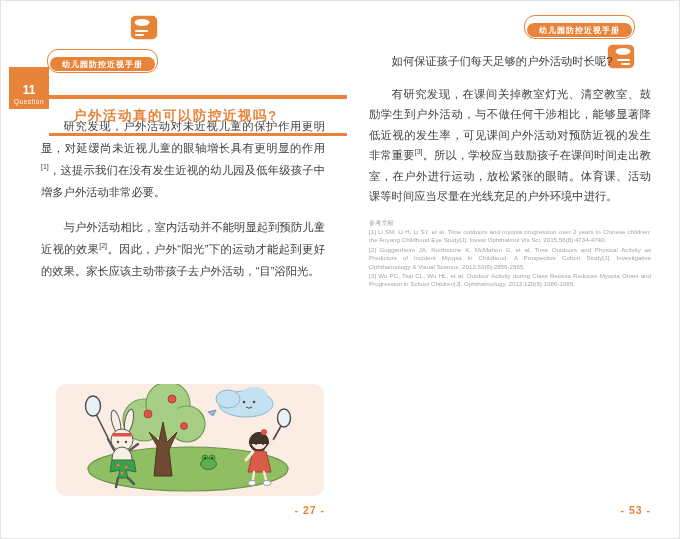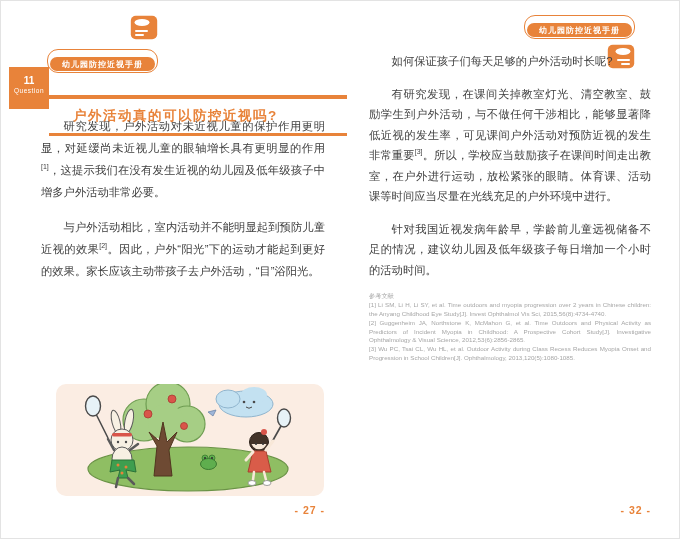--- a/index.html
+++ b/index.html
@@ -11,21 +11,21 @@
   
   .hdr{position:absolute;top:14px;display:flex;align-items:flex-end;gap:5px;flex-direction:column;}
   .hdr.left{left:46px;}
   .hdr.right{right:44px;}
   .pill{border:1.5px solid #E8833A;border-radius:11px;padding:2px;background:#fff;}
   .pill-inner{background:#E8833A;border-radius:8px;color:#fff;font-size:8px;font-weight:bold;
     padding:2.5px 12px;letter-spacing:1px;white-space:nowrap;line-height:1;}
   
   .chapter{position:absolute;left:8px;top:66px;width:40px;height:42px;background:#E8833A;
     color:#fff;text-align:center;}
-  .chapter-num{font-size:10px;font-weight:bold;margin-top:8px;line-height:1.1;}
+  .chapter-num{font-size:12px;font-weight:bold;margin-top:17px;line-height:1.1;}
   .chapter-label{font-size:6.5px;margin-top:1px;letter-spacing:.5px;}
   .titlebar{position:absolute;left:48px;top:66px;width:298px;margin-top:28px;}
   .rule-top{height:4px;background:#E8833A;}
   .rule-bottom{height:2.5px;background:#E8833A;}
   .doc-title{margin:0;color:#E8833A;font-size:13.5px;font-weight:bold;
     letter-spacing:1.5px;padding:8px 0 8px 24px;}
   
   .body-col{position:absolute;font-size:11.3px;line-height:22px;text-align:justify;color:#404040;}
   .body-col p{margin:0 0 13px 0;text-indent:2em;}
   .left-col{left:40px;top:114px;width:284px;}
@@ -169,25 +169,24 @@
         <ellipse cx="16" cy="7.5" rx="7.5" ry="3.4" fill="#ffffff"></ellipse>
         <rect x="10" y="15" width="13" height="2" rx="1" fill="#ffffff"></rect>
         <rect x="14" y="19" width="9" height="2" rx="1" fill="#ffffff"></rect>
       </svg>
     </span>
   </div>
 
   <div class="body-col right-col">
     <p class="q">如何保证孩子们每天足够的户外活动时长呢?</p>
     <p><span>有研究发现，在课间关掉教室灯光、清空教室、鼓励学生到户外活动，与不做任何干涉相比，能够显著降低近视的发生率，可见课间户外活动对预防近视的发生非常重要</span><sup>[3]</sup><span>。所以，学校应当鼓励孩子在课间时间走出教室，在户外进行运动，放松紧张的眼睛。体育课、活动课等时间应当尽量在光线充足的户外环境中进行。</span></p>
-    <p>针对我国近视发病年龄早，学龄前儿童远视储备不足的情况，建议幼儿园及低年级孩子每日增加一个小时的活动时间。</p>
 
     <div class="refs">
       <p class="refs-title">参考文献</p>
       <p>[1] Li SM, Li H, Li SY, et al. Time outdoors and myopia progression over 2 years in Chinese children: the Anyang Childhood Eye Study[J]. Invest Ophthalmol Vis Sci, 2015,56(8):4734-4740.</p>
       <p>[2] Guggenheim JA, Northstone K, McMahon G, et al. Time Outdoors and Physical Activity as Predictors of Incident Myopia in Childhood: A Prospective Cohort Study[J]. Investigative Ophthalmology &amp; Visual Science, 2012,53(6):2856-2865.</p>
       <p>[3] Wu PC, Tsai CL, Wu HL, et al. Outdoor Activity during Class Recess Reduces Myopia Onset and Progression in School Children[J]. Ophthalmology, 2013,120(5):1080-1085.</p>
     </div>
   </div>
 
-  <div class="pagenum right">- 32 -</div>
+  <div class="pagenum right">- 53 -</div>
 
 </div>
 
 </body></html>

